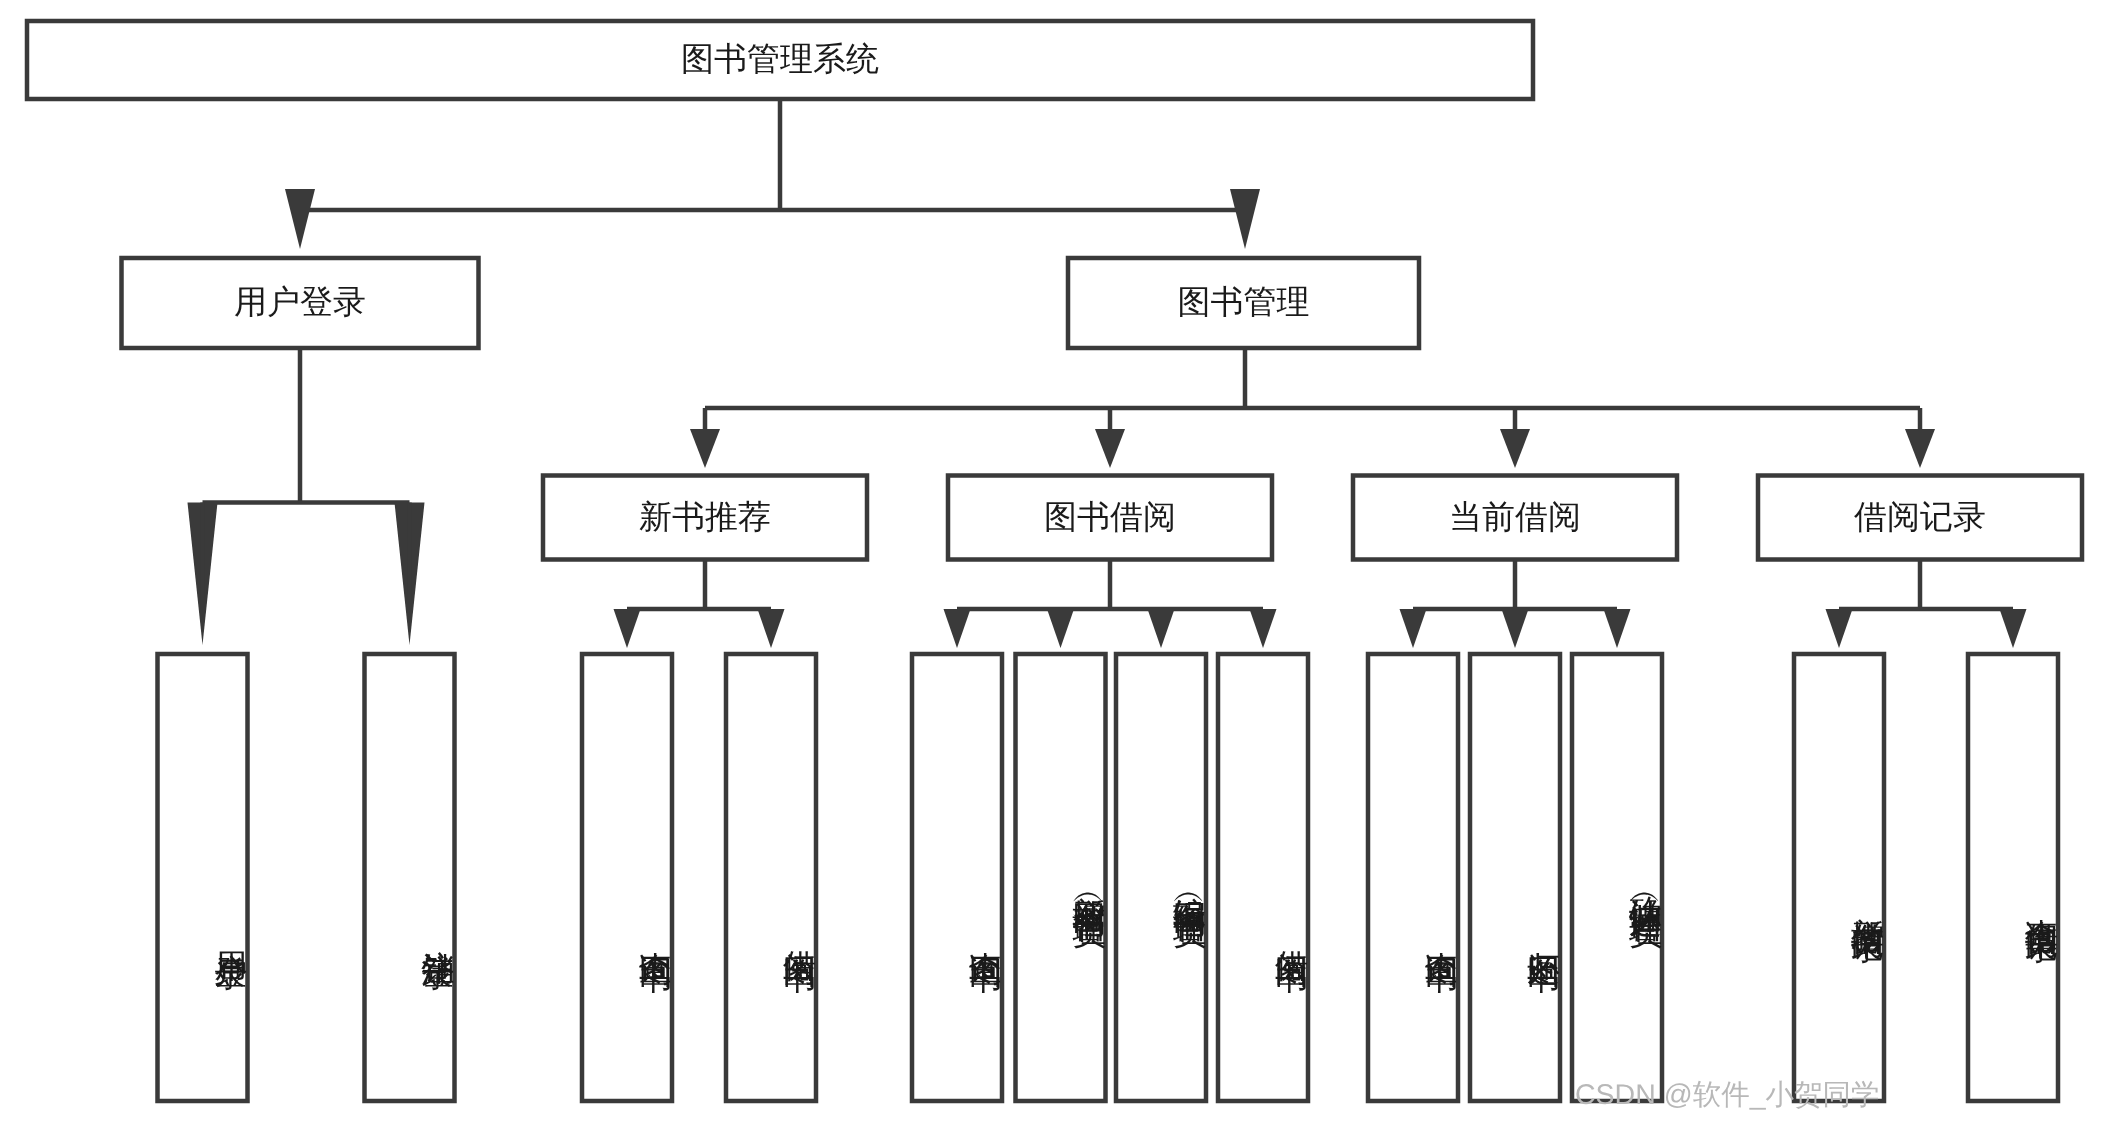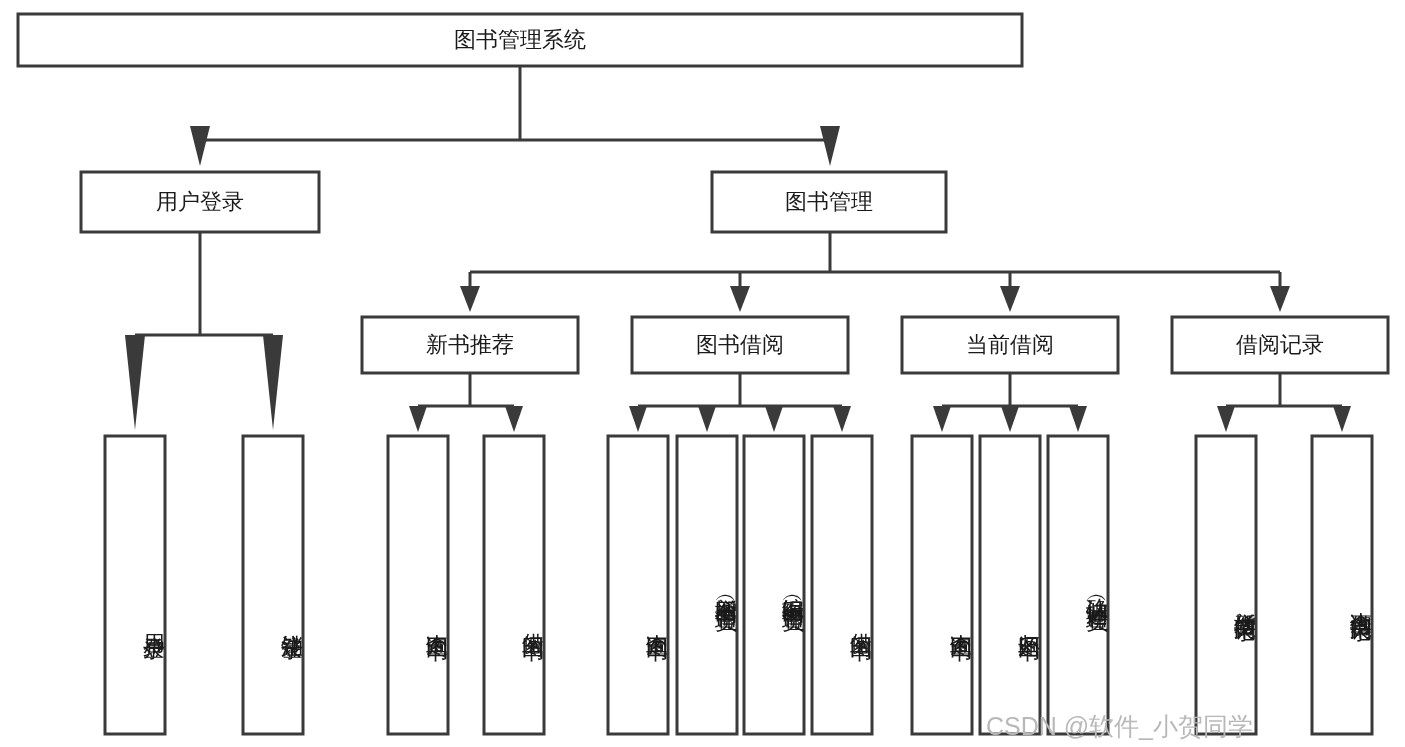--- a/index.html
+++ b/index.html
@@ -61,21 +61,21 @@
     align-items: flex-start;
     justify-content: center;
     white-space: nowrap;
     pointer-events: none;
   }
   .watermark {
     position: absolute;
     right: 8px;
     bottom: 4px;
     font-family: "Liberation Sans", "DejaVu Sans", sans-serif;
-    font-size: 25px;
+    font-size: 19px;
     color: #b8b8b8;
     white-space: nowrap;
     pointer-events: none;
     margin-left: 12px;
   }
 </style>
 </head>
 <body>
 
 <div id="diagram-root">

